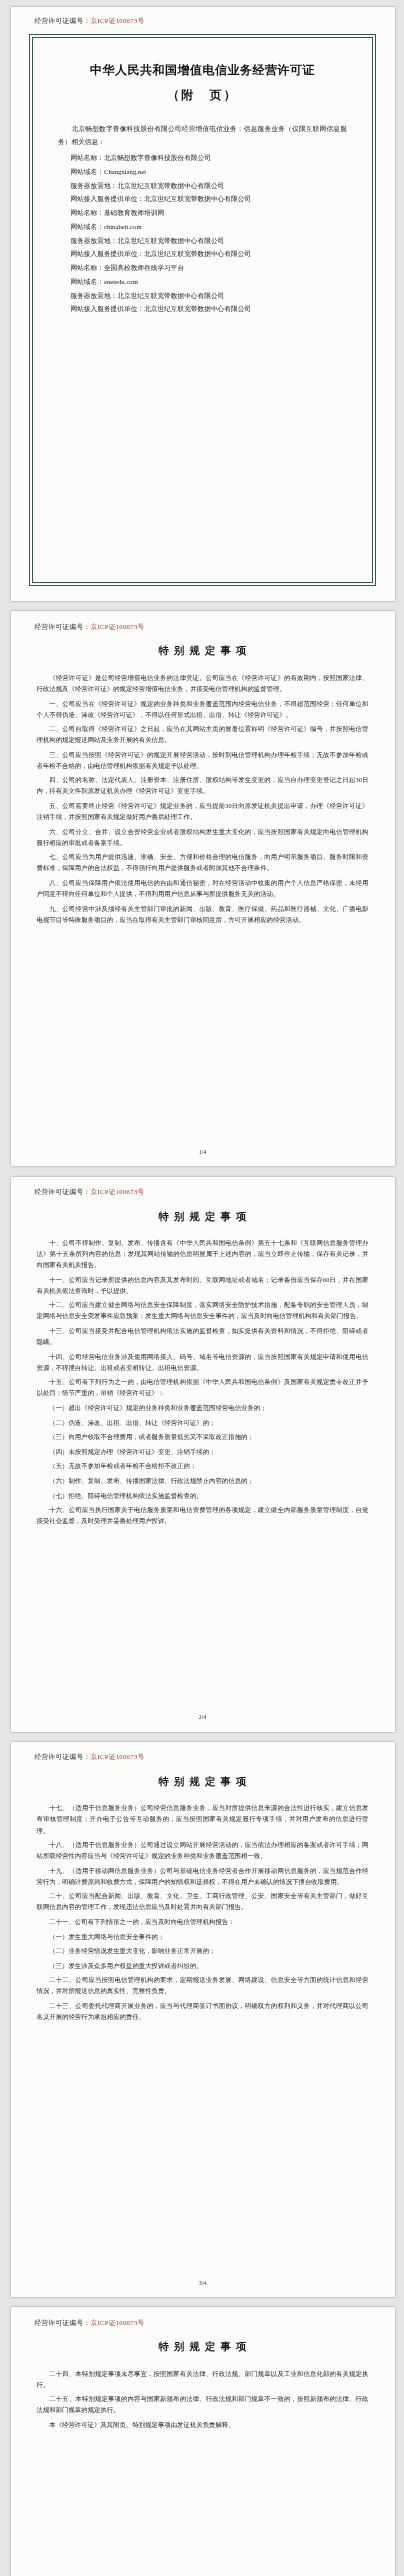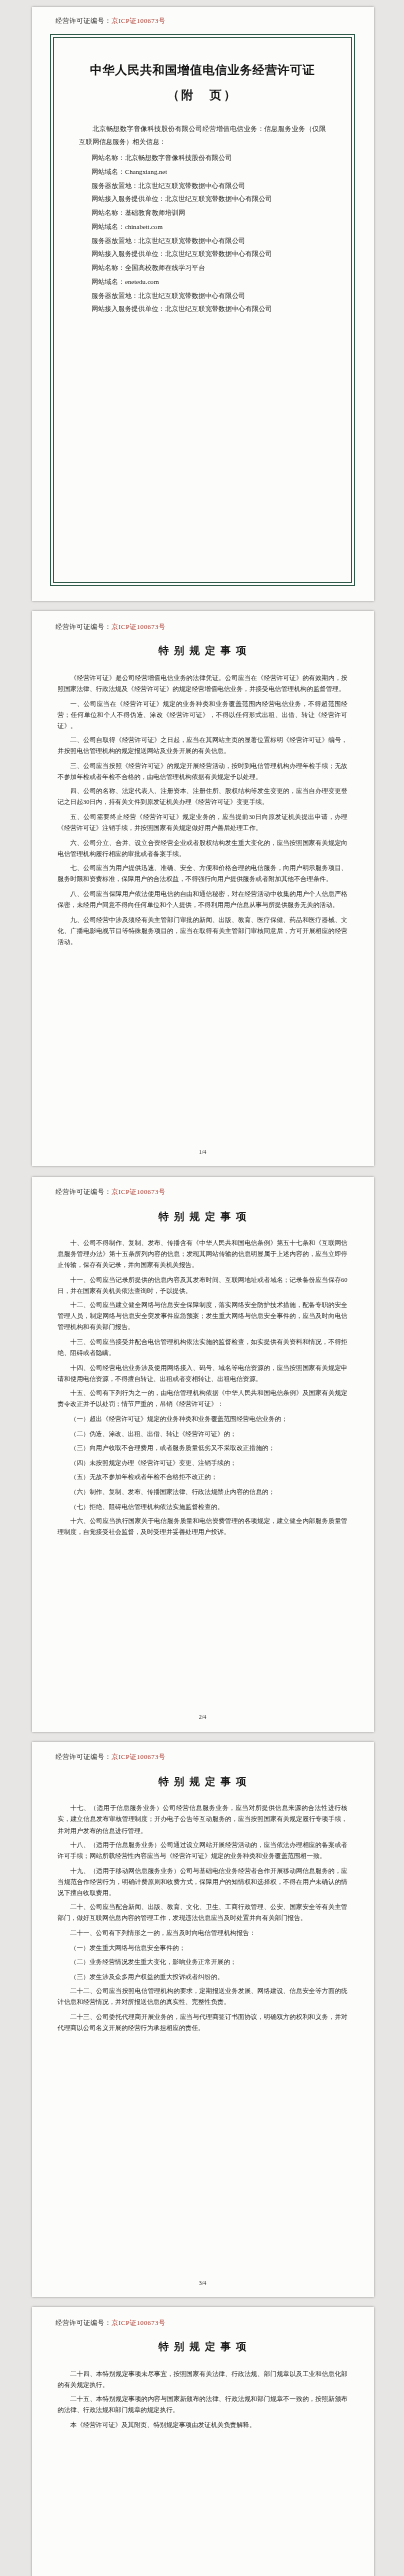--- a/index.html
+++ b/index.html
@@ -4,21 +4,21 @@
 <style>
   html,body{margin:0;padding:0;}
   body{
     background:#e7e6e4;
     font-family:"Liberation Serif","DejaVu Serif",serif;
     color:#1b1b1b;
     width:405px;
   }
   .stage{width:405px;padding:7.2px 0;}
   .page{
-    width:342px;
+    width:384px;
     margin:0 auto 10.3px;
     background:#fcfcfa;
     box-shadow:0 0 2.1px rgba(0,0,0,.38);
     position:relative;
     box-sizing:border-box;
   }
   .page:last-child{margin-bottom:0;}
   .page-header{
     position:absolute;
     top:11.3px;left:24px;

